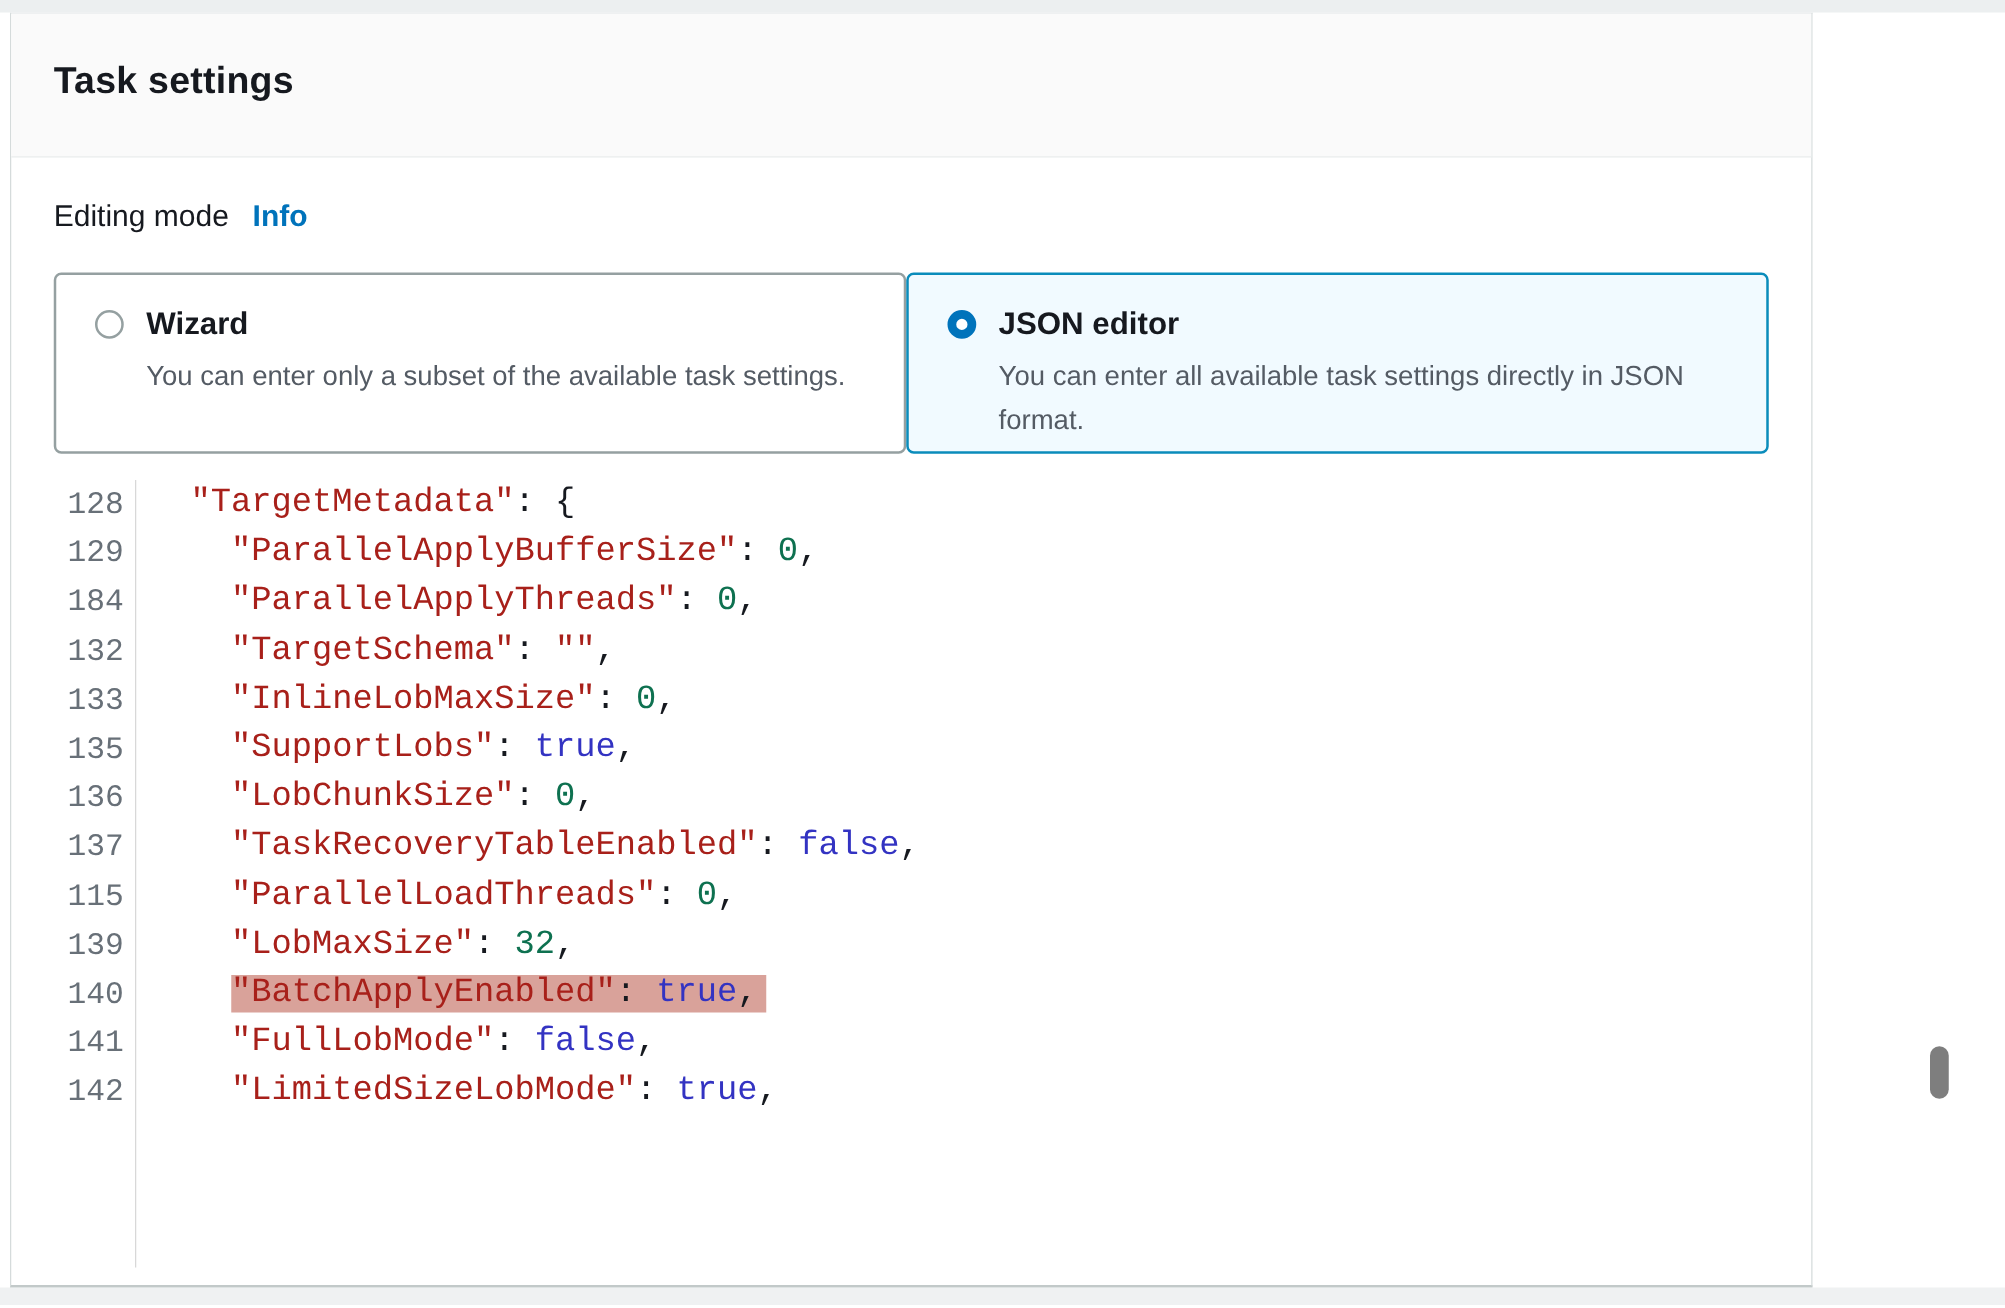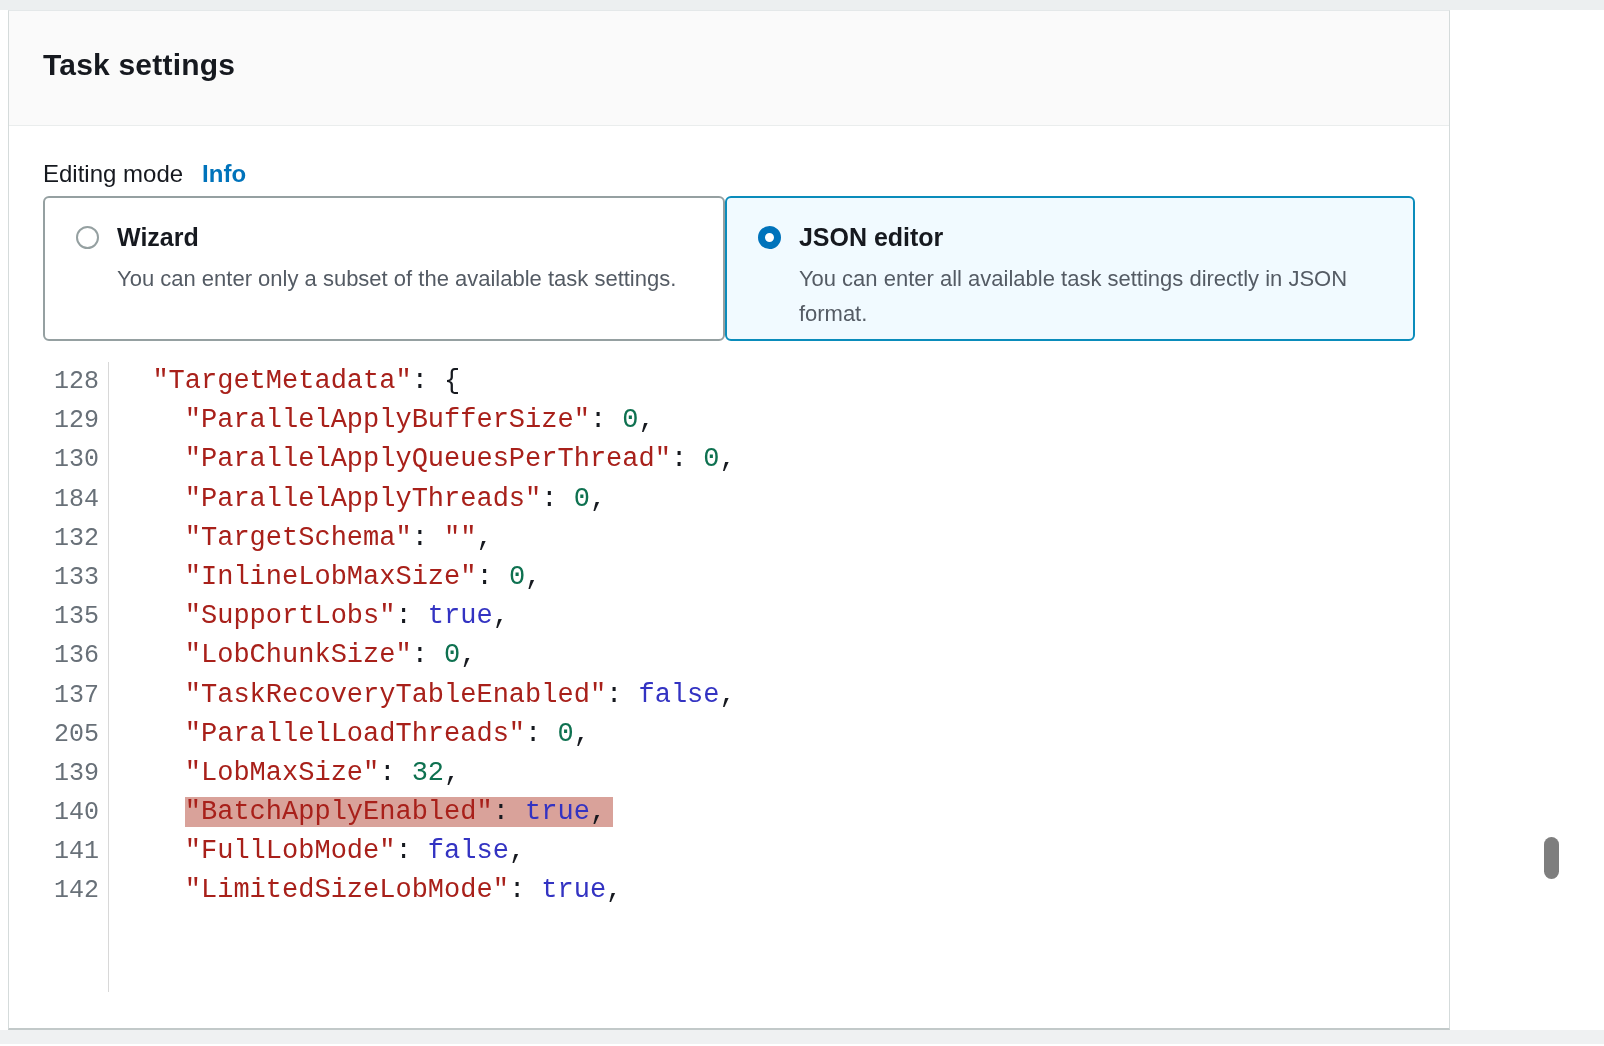--- a/index.html
+++ b/index.html
@@ -30,21 +30,21 @@
   .panel-title {
     font-size: 30px; font-weight: 700; color: #16191f;
     letter-spacing: 0.2px;
   }
 
   .body-section { padding: 34px 34px 0 34px; }
   .editing-mode-row { display: flex; align-items: baseline; gap: 19px; height: 34px; }
   .editing-mode-label { font-size: 24px; color: #16191f; }
   .info-link { font-size: 24px; font-weight: 700; color: var(--accent); text-decoration: none; cursor: pointer; }
 
-  .tiles-row { display: flex; margin-top: 2px; }
+  .tiles-row { display: flex; margin-top: 24px; }
   .tile {
     height: 145px; border-radius: 6px; background: #ffffff;
     border: 2px solid var(--tile-border);
     padding: 25px 28px 0 31px;
     display: flex; align-items: flex-start;
     cursor: pointer;
   }
   .tile.selected { background: var(--tile-selected-bg); border-color: var(--tile-selected-border); }
   .tile-wizard { width: 739px; }
   .tile-json { width: 748px; }
@@ -129,24 +129,20 @@
     <div>
         <div class="code-line">
           <span class="ln">128</span>
           <span class="code-text"><span>  </span><span><span class="tk-str">"TargetMetadata"</span><span class="tk-p">: </span><span class="tk-p">{</span></span></span>
         </div>
         <div class="code-line">
           <span class="ln">129</span>
           <span class="code-text"><span>    </span><span><span class="tk-str">"ParallelApplyBufferSize"</span><span class="tk-p">: </span><span class="tk-num">0</span><span class="tk-p">,</span></span></span>
         </div>
         <div class="code-line">
-          <span class="ln">130</span>
-          <span class="code-text"><span>    </span><span><span class="tk-str">"ParallelApplyQueuesPerThread"</span><span class="tk-p">: </span><span class="tk-num">0</span><span class="tk-p">,</span></span></span>
-        </div>
-        <div class="code-line">
           <span class="ln">184</span>
           <span class="code-text"><span>    </span><span><span class="tk-str">"ParallelApplyThreads"</span><span class="tk-p">: </span><span class="tk-num">0</span><span class="tk-p">,</span></span></span>
         </div>
         <div class="code-line">
           <span class="ln">132</span>
           <span class="code-text"><span>    </span><span><span class="tk-str">"TargetSchema"</span><span class="tk-p">: </span><span class="tk-str">""</span><span class="tk-p">,</span></span></span>
         </div>
         <div class="code-line">
           <span class="ln">133</span>
           <span class="code-text"><span>    </span><span><span class="tk-str">"InlineLobMaxSize"</span><span class="tk-p">: </span><span class="tk-num">0</span><span class="tk-p">,</span></span></span>
@@ -157,21 +153,21 @@
         </div>
         <div class="code-line">
           <span class="ln">136</span>
           <span class="code-text"><span>    </span><span><span class="tk-str">"LobChunkSize"</span><span class="tk-p">: </span><span class="tk-num">0</span><span class="tk-p">,</span></span></span>
         </div>
         <div class="code-line">
           <span class="ln">137</span>
           <span class="code-text"><span>    </span><span><span class="tk-str">"TaskRecoveryTableEnabled"</span><span class="tk-p">: </span><span class="tk-bool">false</span><span class="tk-p">,</span></span></span>
         </div>
         <div class="code-line">
-          <span class="ln">205</span>
+          <span class="ln">115</span>
           <span class="code-text"><span>    </span><span><span class="tk-str">"ParallelLoadThreads"</span><span class="tk-p">: </span><span class="tk-num">0</span><span class="tk-p">,</span></span></span>
         </div>
         <div class="code-line">
           <span class="ln">139</span>
           <span class="code-text"><span>    </span><span><span class="tk-str">"LobMaxSize"</span><span class="tk-p">: </span><span class="tk-num">32</span><span class="tk-p">,</span></span></span>
         </div>
         <div class="code-line">
           <span class="ln">140</span>
           <span class="code-text"><span>    </span><span class="hl"><span class="tk-str">"BatchApplyEnabled"</span><span class="tk-p">: </span><span class="tk-bool">true</span><span class="tk-p">,</span></span></span>
         </div>

